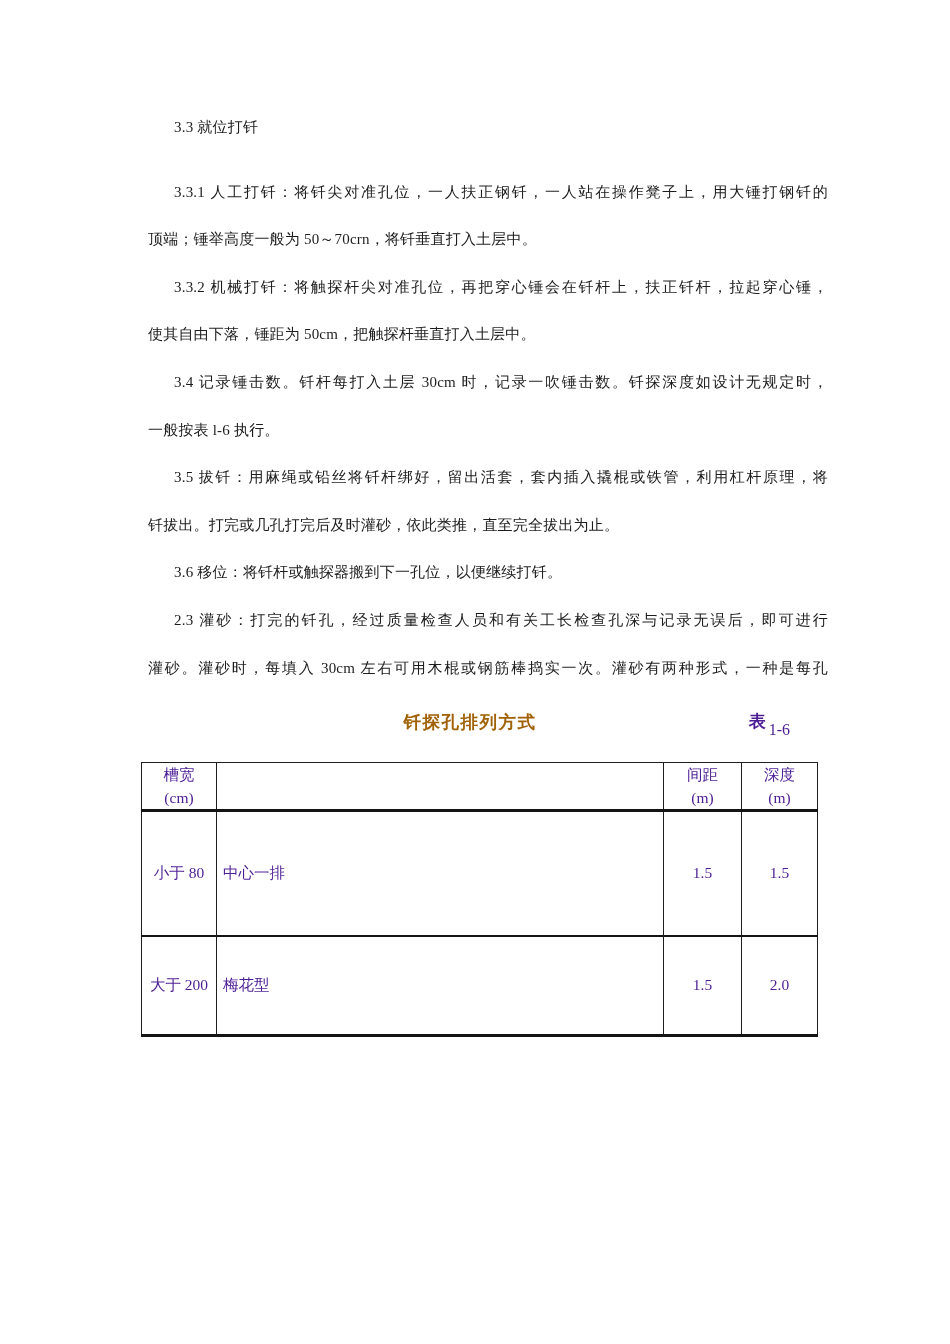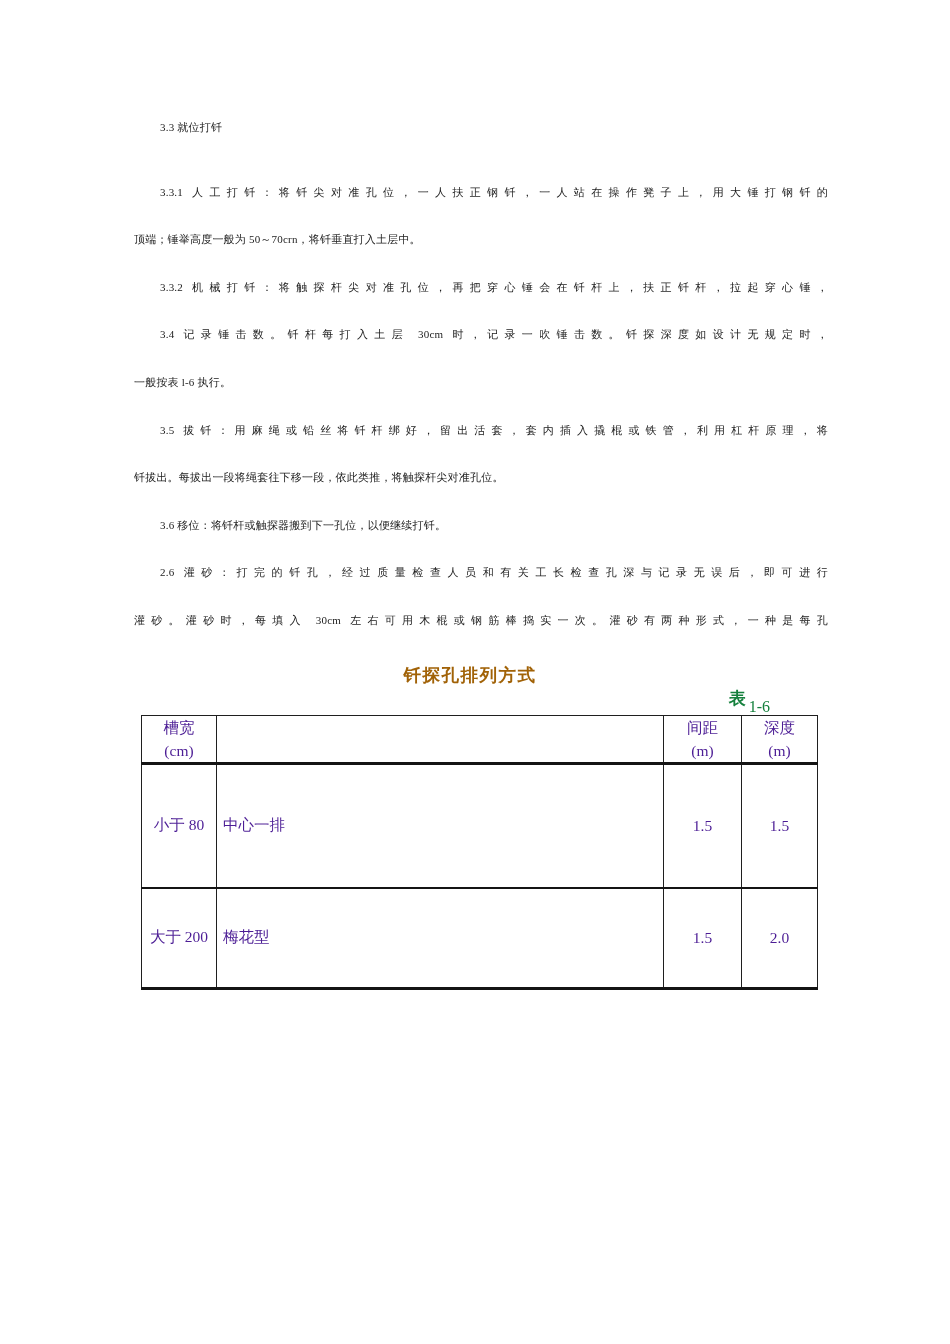--- a/index.html
+++ b/index.html
@@ -16,26 +16,27 @@
     font-family: "Liberation Serif", "DejaVu Serif", serif;
     overflow: hidden;
   }
   .content {
     position: absolute;
     left: 134px;
     top: 104px;
     width: 694px;
   }
   .tline {
-    font-size: 11px;
+    font-size: 15px;
     line-height: 47.6px;
     height: 47.6px;
     white-space: normal;
     text-align: left;
     letter-spacing: 0.2px;
+    margin-left: 14px;
   }
   .tline.indent { text-indent: 26px; }
   .tline.j {
     text-align: justify;
     text-align-last: justify;
   }
   .tline.after-heading { margin-top: 17px; }
 
   
   .caption-row {
@@ -49,27 +50,26 @@
     text-align: center;
     transform: translateX(-11px);
     font-family: "Liberation Sans", "DejaVu Sans", sans-serif;
     font-weight: 700;
     font-size: 17.5px;
     letter-spacing: 1.5px;
     color: #a16207;
   }
   .caption-label {
     position: absolute;
-    right: 58px;
+    right: 38px;
     top: 0;
     font-family: "Liberation Sans", "DejaVu Sans", sans-serif;
     font-weight: 700;
     font-size: 17px;
-    color: #15803d;
-    margin-top: 24px;
+    color: #4c1d95;
   }
   .caption-label .label-num {
     position: relative;
     top: 8px;
     margin-left: 3px;
     font-family: "Liberation Serif", "DejaVu Serif", serif;
     font-weight: 400;
     font-size: 16px;
   }
 
@@ -110,26 +110,27 @@
 </head>
 <body>
 
 <div class="page">
   <div class="content">
 
     <div class="tline indent">3.3 就位打钎</div>
     <div class="tline indent j after-heading">3.3.1 人工打钎：将钎尖对准孔位，一人扶正钢钎，一人站在操作凳子上，用大锤打钢钎的</div>
     <div class="tline">顶端；锤举高度一般为 50～70crn，将钎垂直打入土层中。</div>
     <div class="tline indent j">3.3.2 机械打钎：将触探杆尖对准孔位，再把穿心锤会在钎杆上，扶正钎杆，拉起穿心锤，</div>
+    <div class="tline">使其自由下落，锤距为 50cm，把触探杆垂直打入土层中。</div>
     <div class="tline indent j">3.4 记录锤击数。钎杆每打入土层 30cm 时，记录一吹锤击数。钎探深度如设计无规定时，</div>
     <div class="tline">一般按表 l-6 执行。</div>
     <div class="tline indent j">3.5 拔钎：用麻绳或铅丝将钎杆绑好，留出活套，套内插入撬棍或铁管，利用杠杆原理，将</div>
-    <div class="tline">钎拔出。每拔出一段将绳套往下移一段，依此类推，将触探杆尖对准孔位。</div>
+    <div class="tline">钎拔出。打完或几孔打完后及时灌砂，依此类推，直至完全拔出为止。</div>
     <div class="tline indent">3.6 移位：将钎杆或触探器搬到下一孔位，以便继续打钎。</div>
-    <div class="tline indent j">2.6 灌砂：打完的钎孔，经过质量检查人员和有关工长检查孔深与记录无误后，即可进行</div>
+    <div class="tline indent j">2.3 灌砂：打完的钎孔，经过质量检查人员和有关工长检查孔深与记录无误后，即可进行</div>
     <div class="tline j">灌砂。灌砂时，每填入 30cm 左右可用木棍或钢筋棒捣实一次。灌砂有两种形式，一种是每孔</div>
 
     <div class="caption-row">
       <span class="caption-title">钎探孔排列方式</span>
       <span class="caption-label"><span>表</span><span class="label-num">1-6</span></span>
     </div>
 
     <table class="probe-table">
       <colgroup>
         <col class="c-width">

